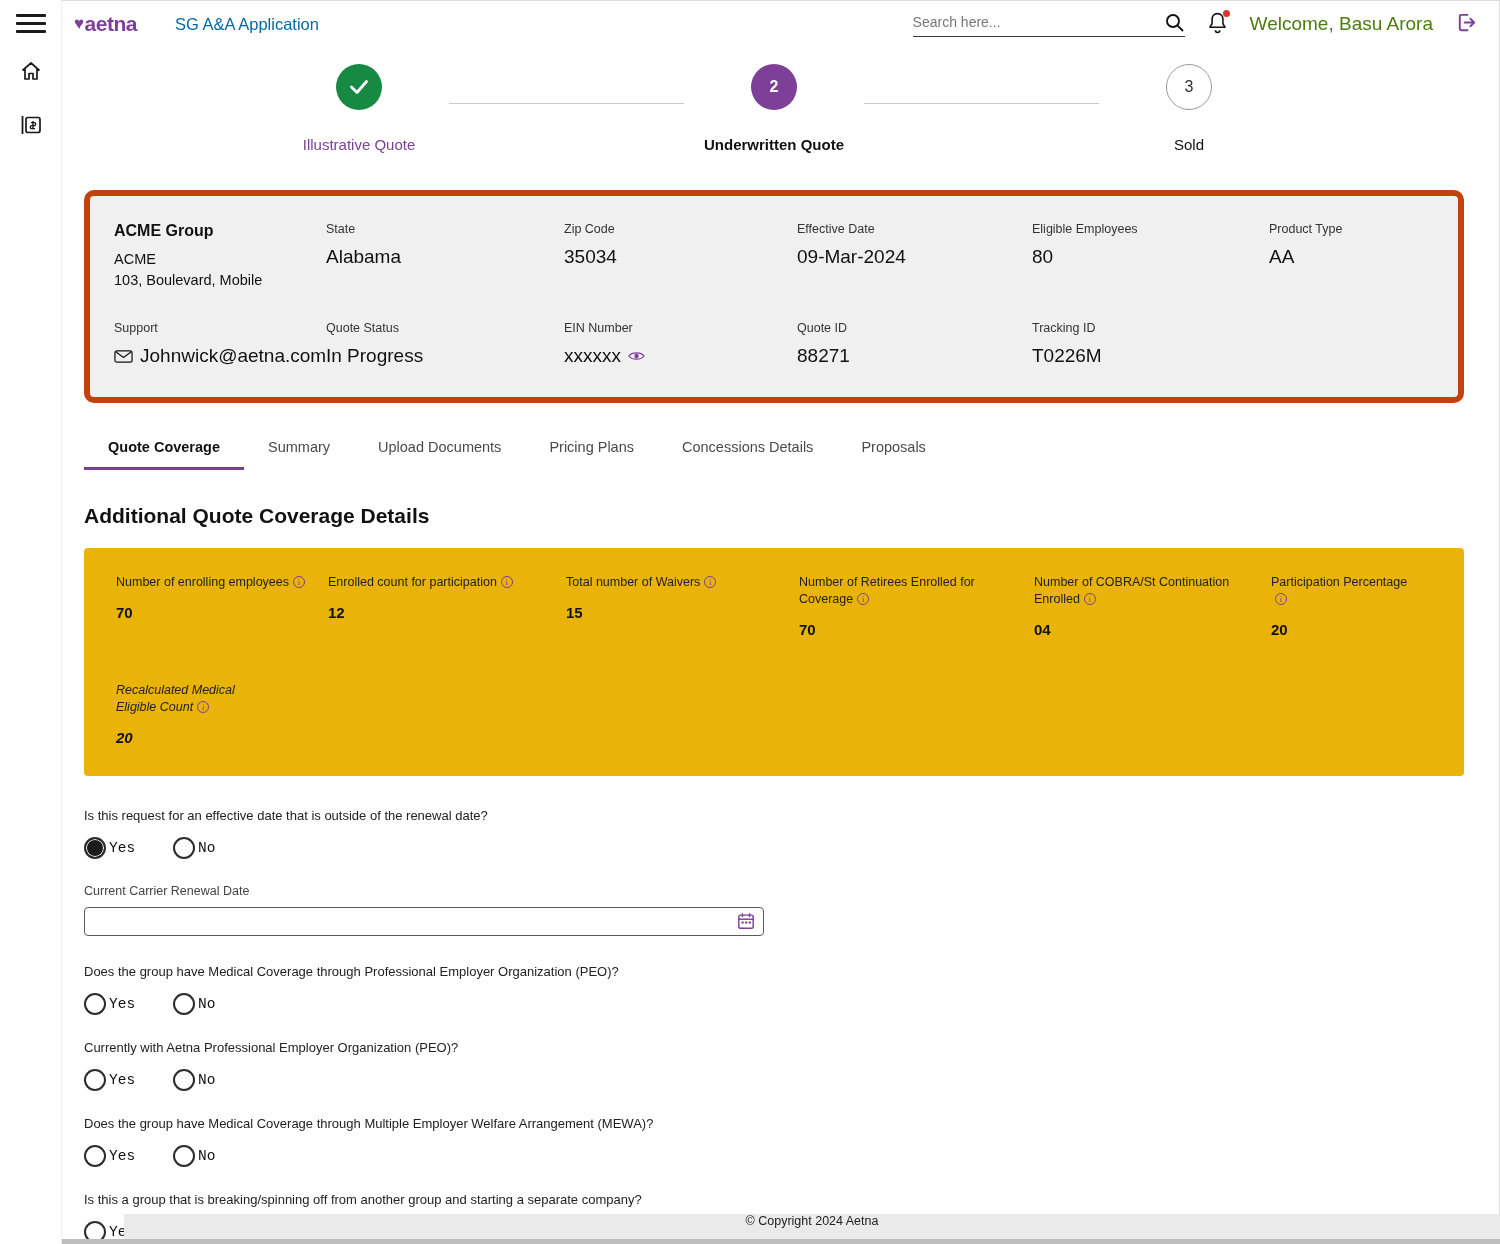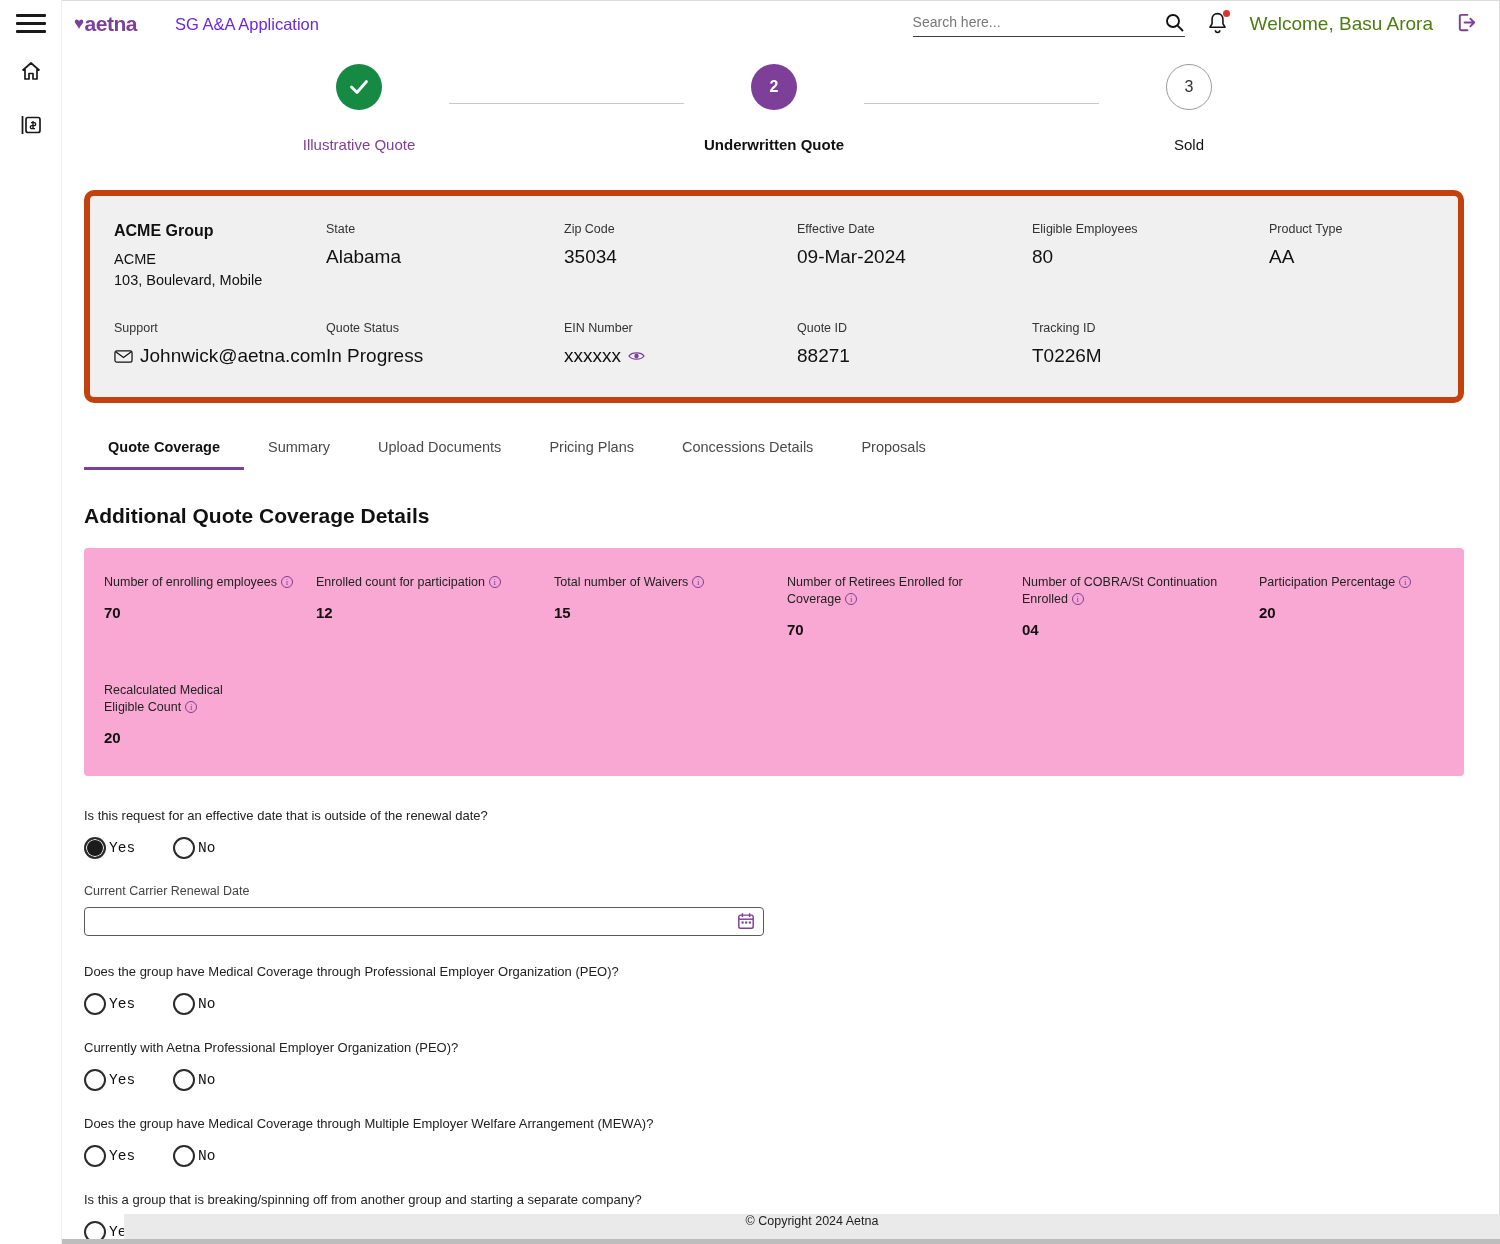--- a/index.html
+++ b/index.html
@@ -13,21 +13,21 @@
              border-right:1px solid #efefef; display:flex; flex-direction:column; align-items:center; z-index:5; }
   .hamburger { width:30px; margin-top:14px; display:flex; flex-direction:column; gap:5px; cursor:pointer; background:none; border:none; }
   .hamburger span { display:block; height:3px; background:#1a1a1a; border-radius:1px; }
   .side-btn { background:none; border:none; margin-top:26px; cursor:pointer; }
 
   
   .main { position:absolute; left:62px; top:0; right:0; bottom:0; }
   header { height:48px; display:flex; align-items:center; padding:0 22px 0 12px; }
   .brand { color:#7D3F98; font-weight:bold; font-size:21px; letter-spacing:-0.5px; display:flex; align-items:center; }
   .brand .heart { font-size:17px; margin-right:1px; }
-  .app-title { margin-left:38px; font-size:16.5px; color:#6d28d9; }
+  .app-title { margin-left:38px; font-size:16.5px; color:#0369a1; }
   .header-right { margin-left:auto; display:flex; align-items:center; gap:22px; }
   .search-wrap { display:flex; align-items:center; border-bottom:1.5px solid #3c3c3c; width:272px; padding-bottom:3px; }
   .search-wrap input { border:none; outline:none; flex:1; font-size:14px; color:#555; font-family:"Liberation Sans",sans-serif; }
   .search-wrap input::placeholder { color:#777; }
   .bell-wrap { position:relative; cursor:pointer; }
   .bell-dot { position:absolute; top:-1px; right:-2px; width:7px; height:7px; border-radius:50%; background:#E03131; }
   .welcome { font-size:19px; color:#4d7c0f; }
   .logout-btn { background:none; border:none; cursor:pointer; }
 
   
@@ -57,21 +57,21 @@
 
   
   .tabs { margin-top:36px; display:flex; }
   .tab { padding:0 24px 12px; font-size:14.5px; color:#4a4a4a; border:none; background:none; cursor:pointer;
          border-bottom:3px solid transparent; font-family:"Liberation Sans",sans-serif; white-space:nowrap; }
   .tab.active { color:#111; font-weight:bold; border-bottom-color:#7D3F98; }
 
   
   .section-title { margin-top:34px; font-size:21px; font-weight:bold; color:#111; }
 
-  .coverage-panel { margin-top:20px; background:#f9a8d4; border-radius:4px; padding:26px 20px 30px; }
+  .coverage-panel { margin-top:20px; background:#eab308; border-radius:4px; padding:26px 32px 30px; }
   .panel-grid { display:grid; grid-template-columns:212px 238px 233px 235px 237px minmax(0,1fr); row-gap:44px; }
   .p-label { font-size:12.5px; color:#222; line-height:1.35; padding-right:16px; }
   .p-value { font-size:15px; font-weight:bold; margin-top:13px; }
   .wrap-narrow .p-label { max-width:140px; }
   .info-icon { display:inline-flex; align-items:center; justify-content:center; width:12px; height:12px;
                border:1px solid #7D3F98; border-radius:50%; color:#7D3F98; font-size:9px; vertical-align:1px;
                margin-left:4px; cursor:pointer; font-family:"Liberation Serif",serif; }
   .info-icon::after { content:"i"; }
 
   
@@ -282,21 +282,21 @@
             <div class="p-value">70</div>
           </div>
           <div>
             <div class="p-label"><span>Number of COBRA/St Continuation Enrolled</span><span class="info-icon"></span></div>
             <div class="p-value">04</div>
           </div>
           <div>
             <div class="p-label"><span>Participation Percentage</span><span class="info-icon"></span></div>
             <div class="p-value">20</div>
           </div>
-          <div class="wrap-narrow" style="grid-column:1;">
+          <div class="wrap-narrow" style="grid-column:1;font-style:italic;">
             <div class="p-label"><span>Recalculated Medical Eligible Count</span><span class="info-icon"></span></div>
             <div class="p-value">20</div>
           </div>
         </div>
       </section>
 
       <div class="questions">
 
         <div class="question">
           <div class="q-text">Is this request for an effective date that is outside of the renewal date?</div>

